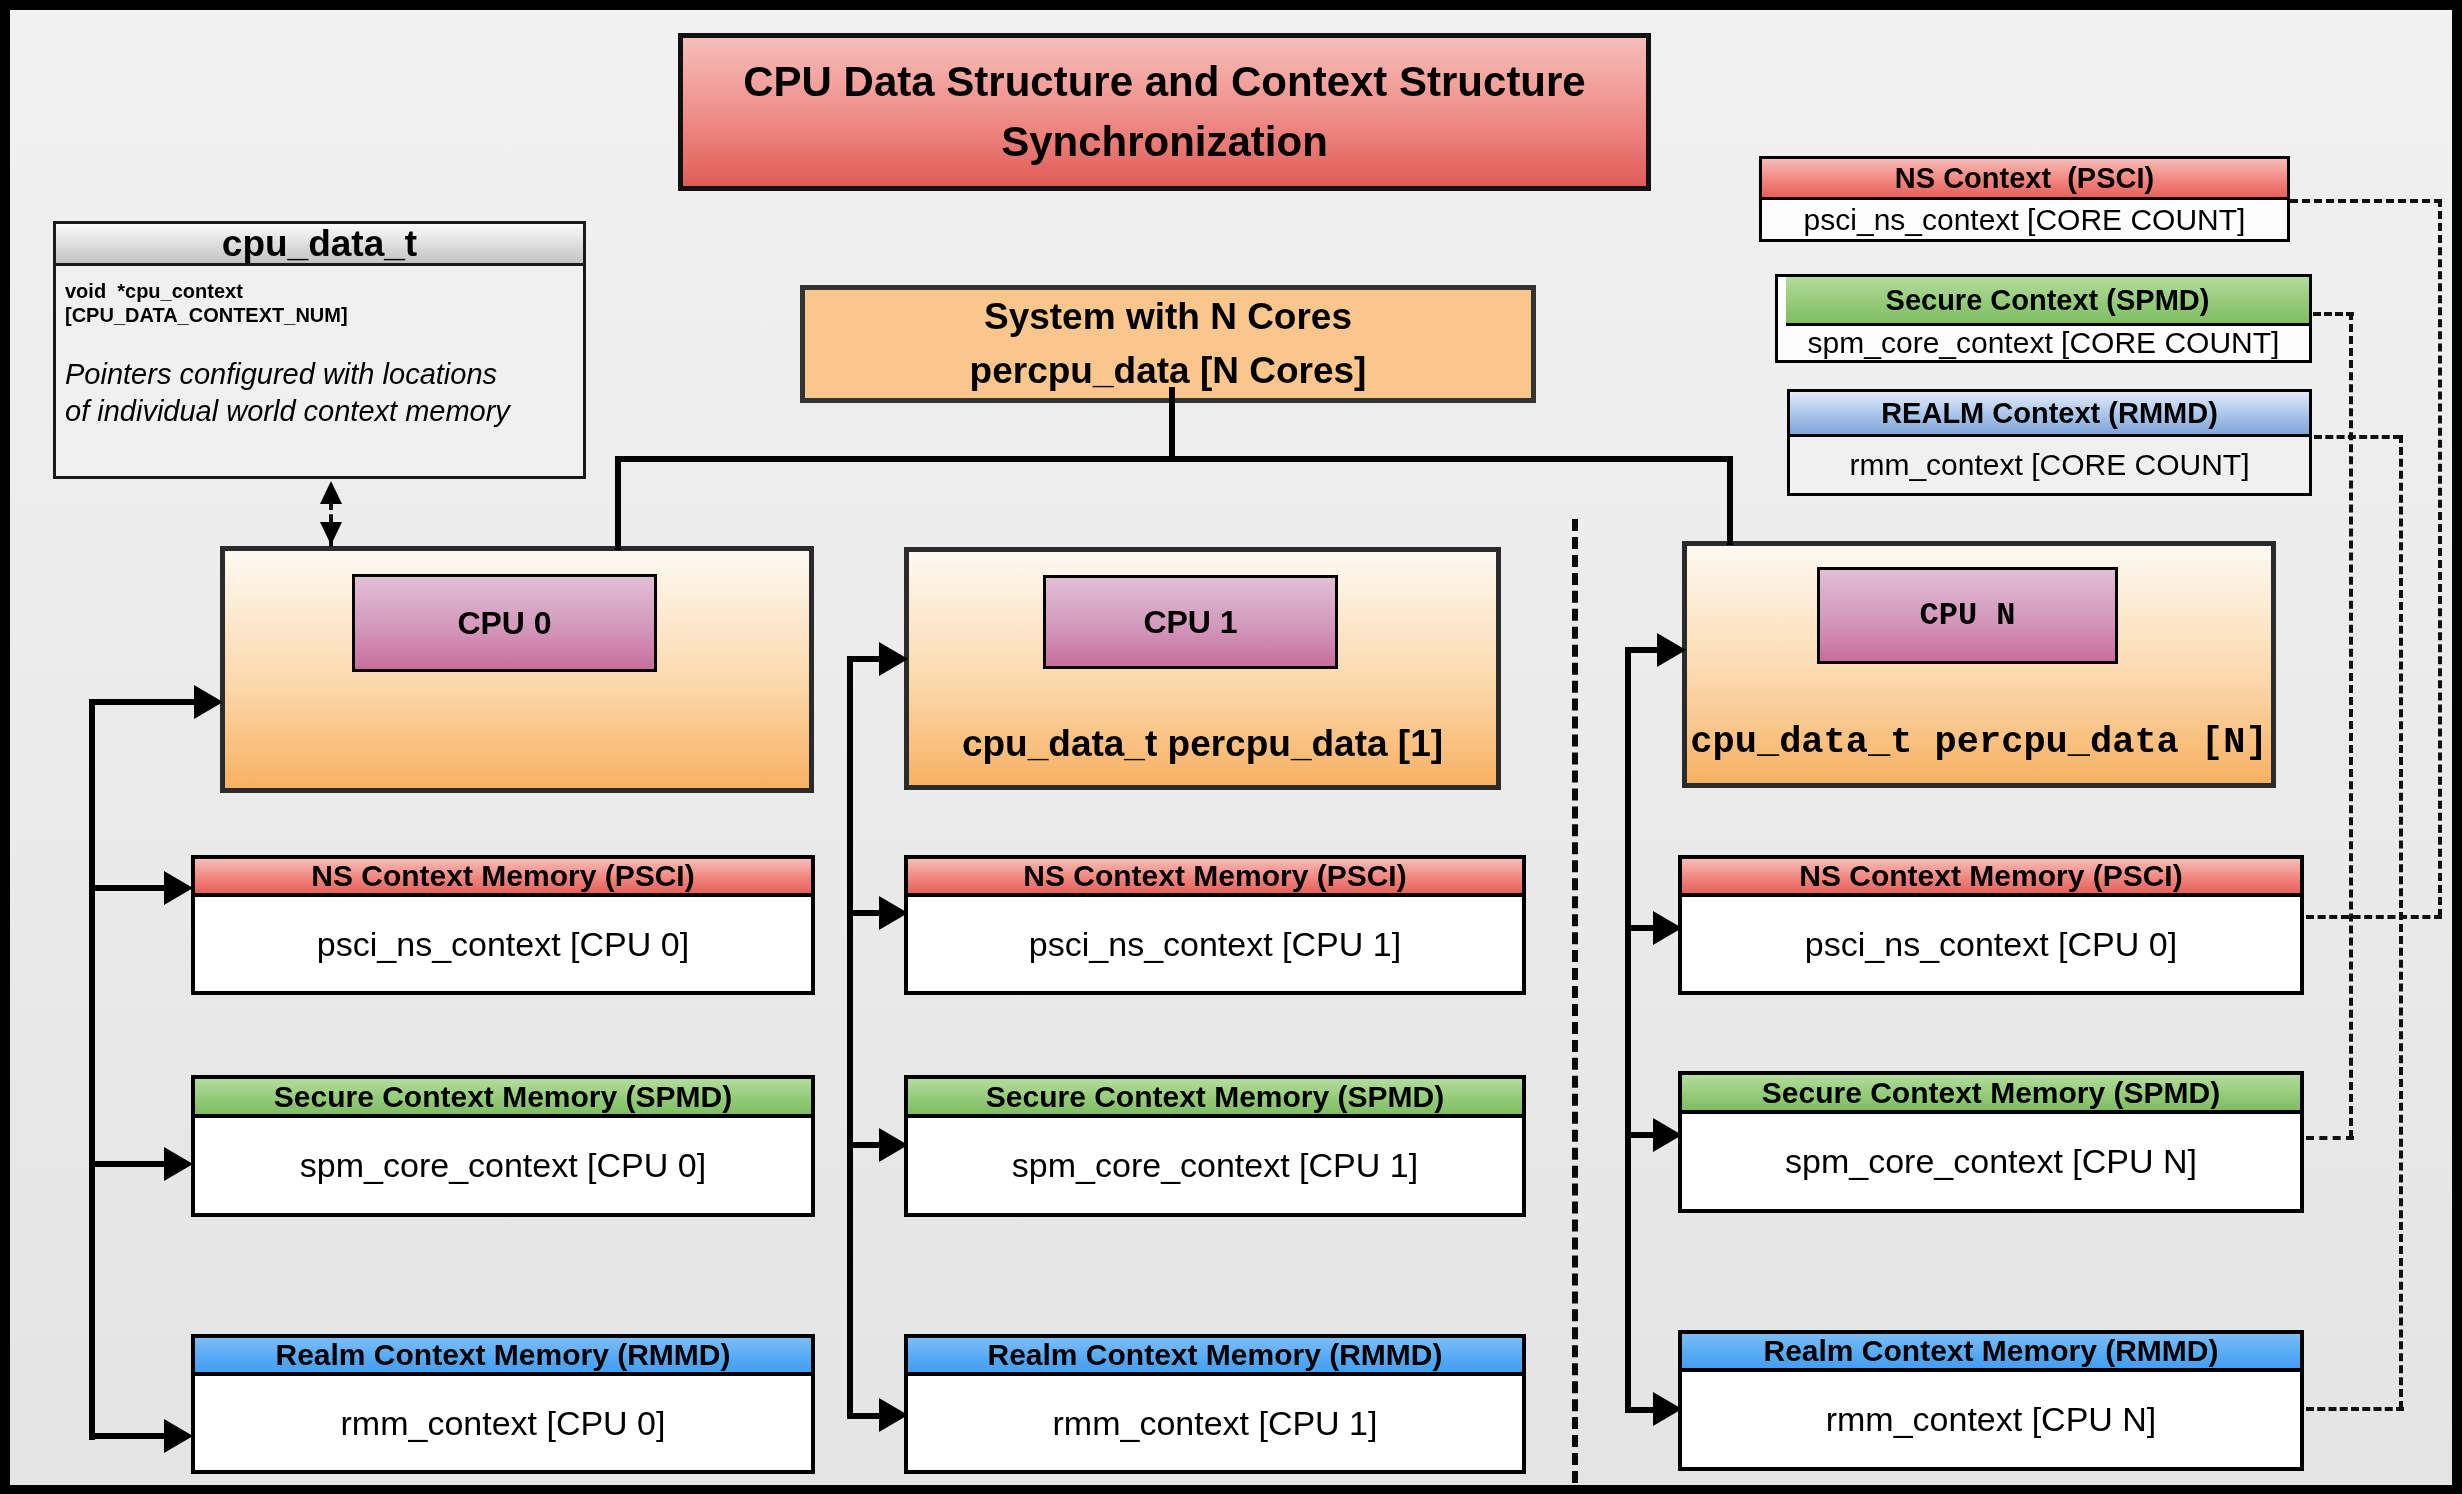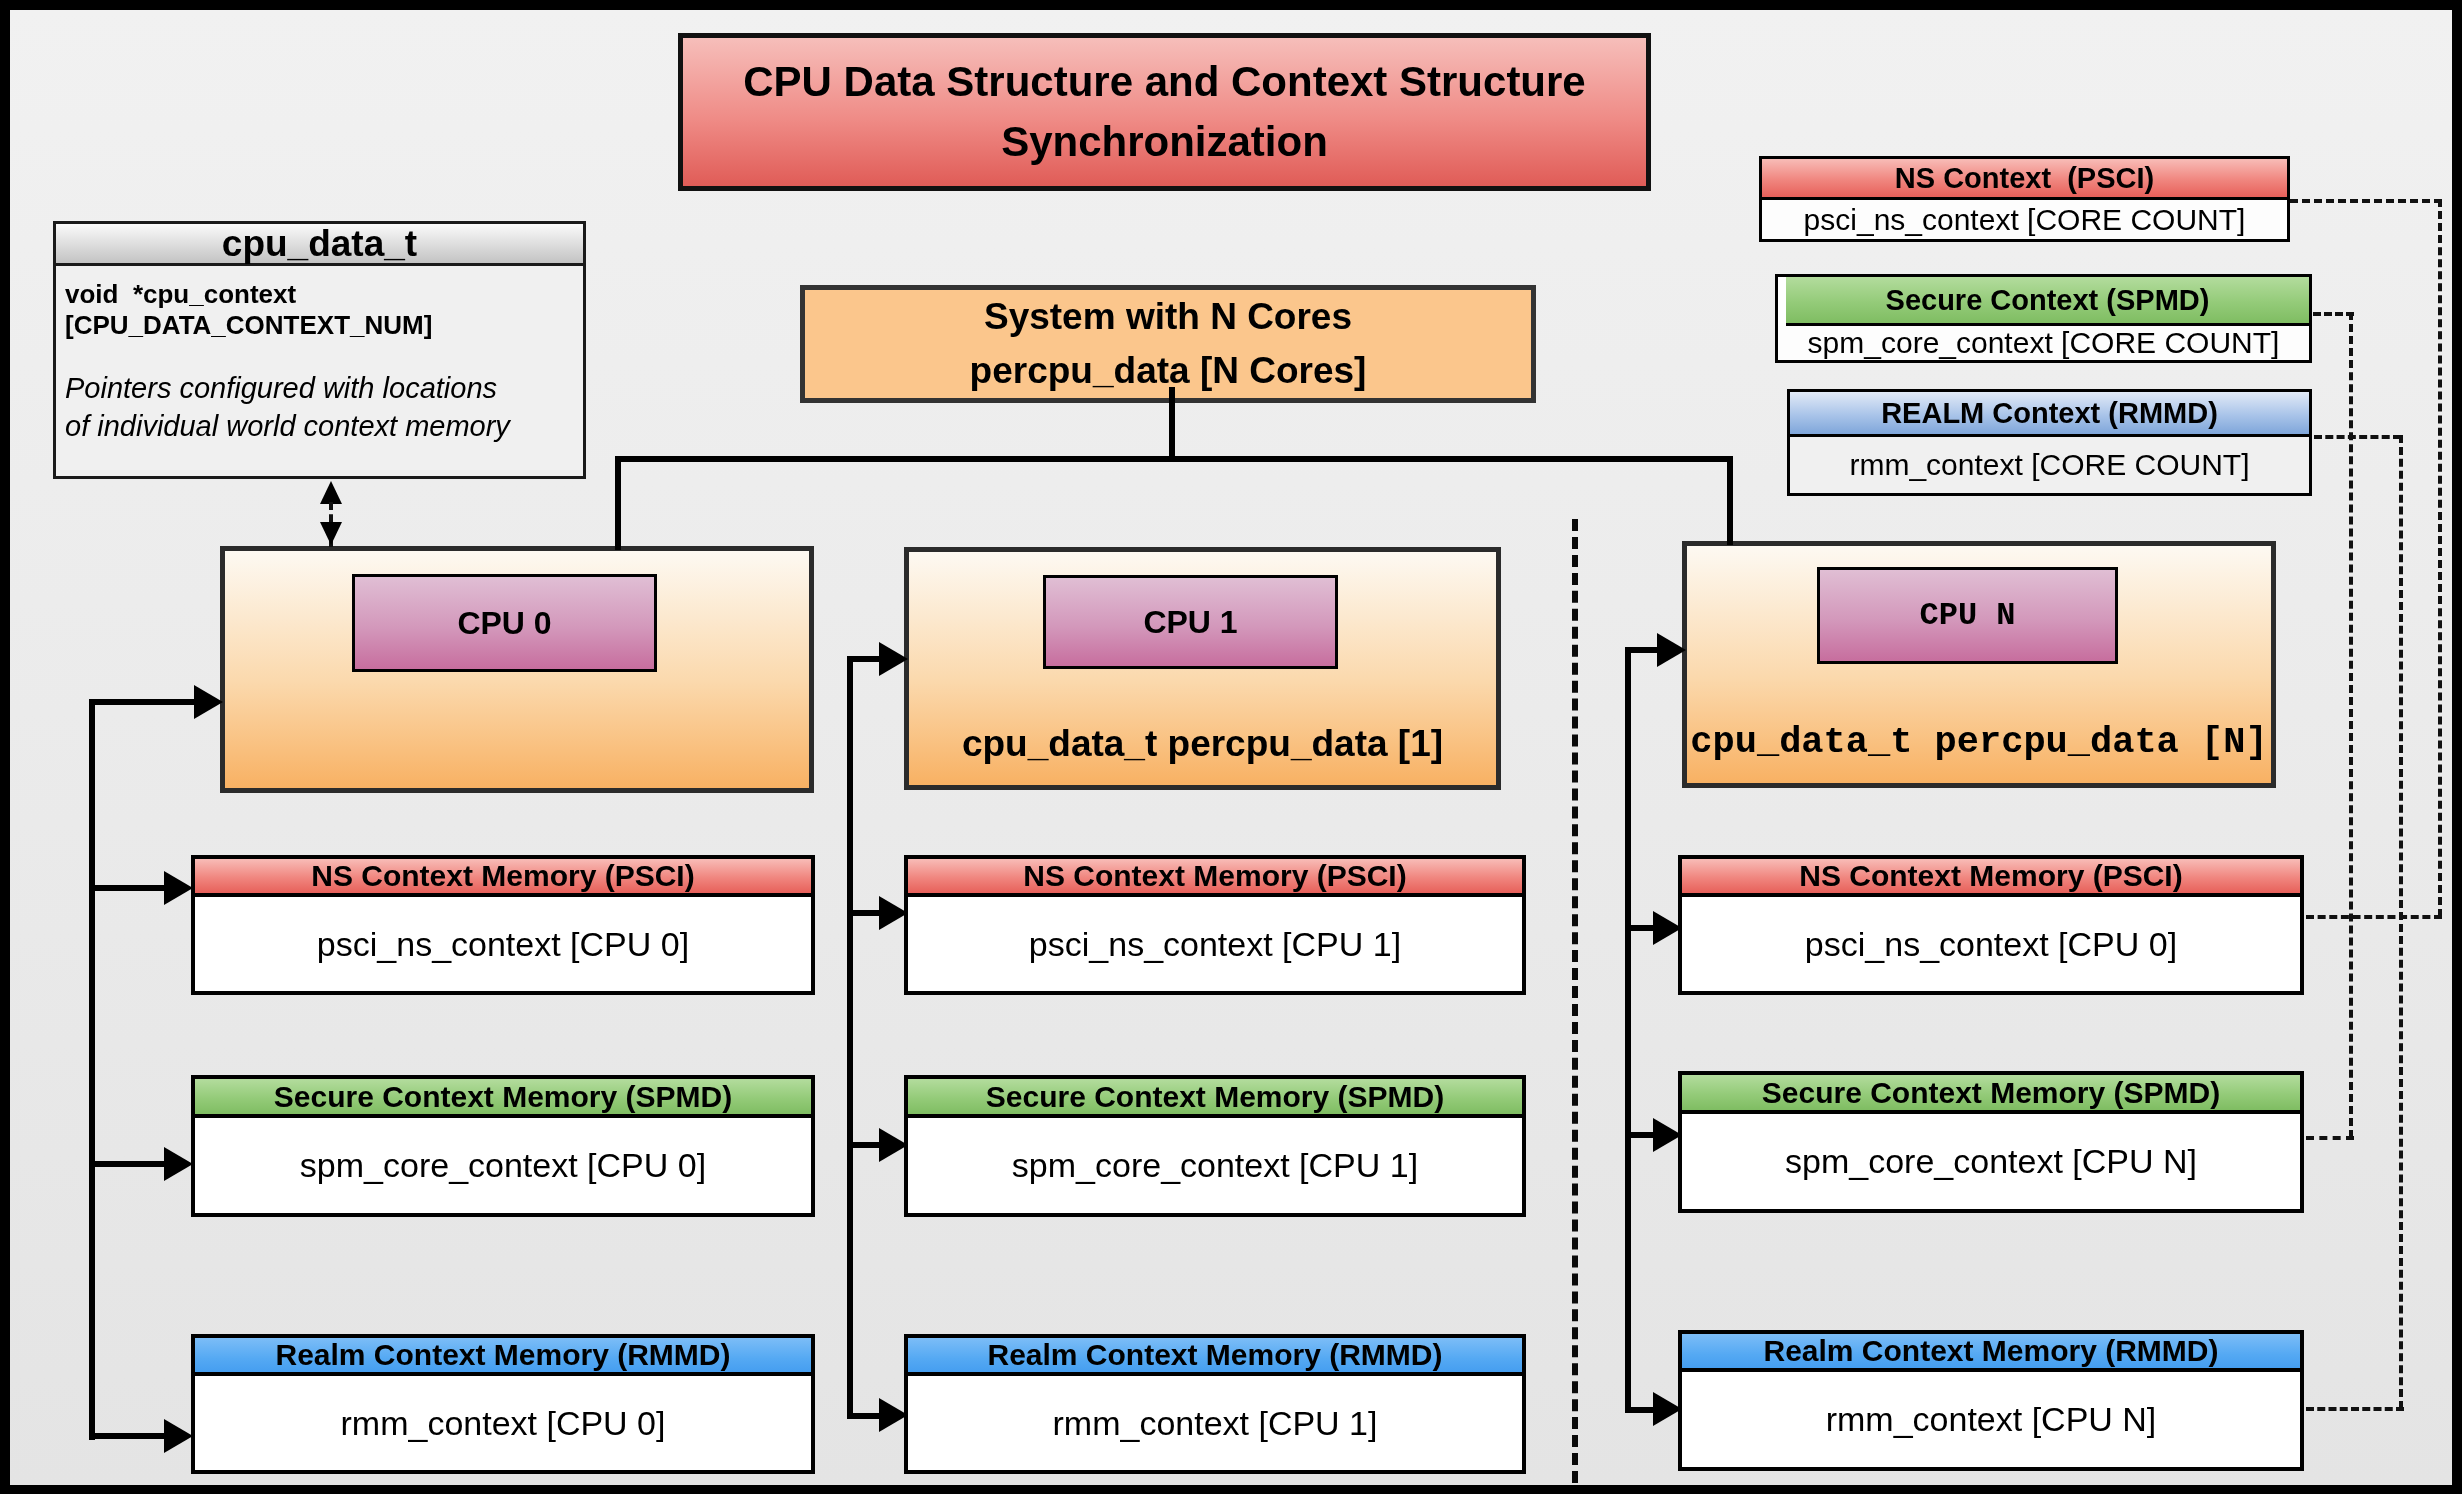--- a/index.html
+++ b/index.html
@@ -27,21 +27,21 @@
   
   #title-box { position:absolute; left:668px; top:23px; width:973px; height:158px;
     background:linear-gradient(180deg,#f6beba 0%, #ef8b86 55%, #e05c57 100%);
     border:5.3px solid #111; display:flex; align-items:center; justify-content:center; text-align:center;
     font-size:42px; font-weight:bold; line-height:1.42; }
 
   #struct-box { position:absolute; left:43px; top:211px; width:533px; height:258px;
     border:3.6px solid #1a1a1a; background:#f0f0f0; }
   #struct-box .phead { height:42px; border-bottom:3.6px solid #1a1a1a; font-size:37px; }
   #struct-box .sbody { padding:12.5px 9px 0 9px; }
-  .struct-field { font-weight:bold; font-size:26px; line-height:1.22; }
+  .struct-field { font-weight:bold; font-size:20px; line-height:1.22; }
   .struct-note  { font-style:italic; font-size:29px; line-height:1.28; }
   .note-gap { margin-top:28.5px; }
 
   #system-box { position:absolute; left:790px; top:275px; width:736px; height:118px;
     background:#fbc68c; border:5.3px solid #333; display:flex; justify-content:center;
     text-align:center; font-weight:bold; font-size:37px; line-height:1.45; }
 
   .legend { border-width:3.6px; }
   .legend .phead { border-bottom-width:3.6px; font-size:29px; }
   .legend .pbody { font-size:30px; background:#fdfdfd; }

